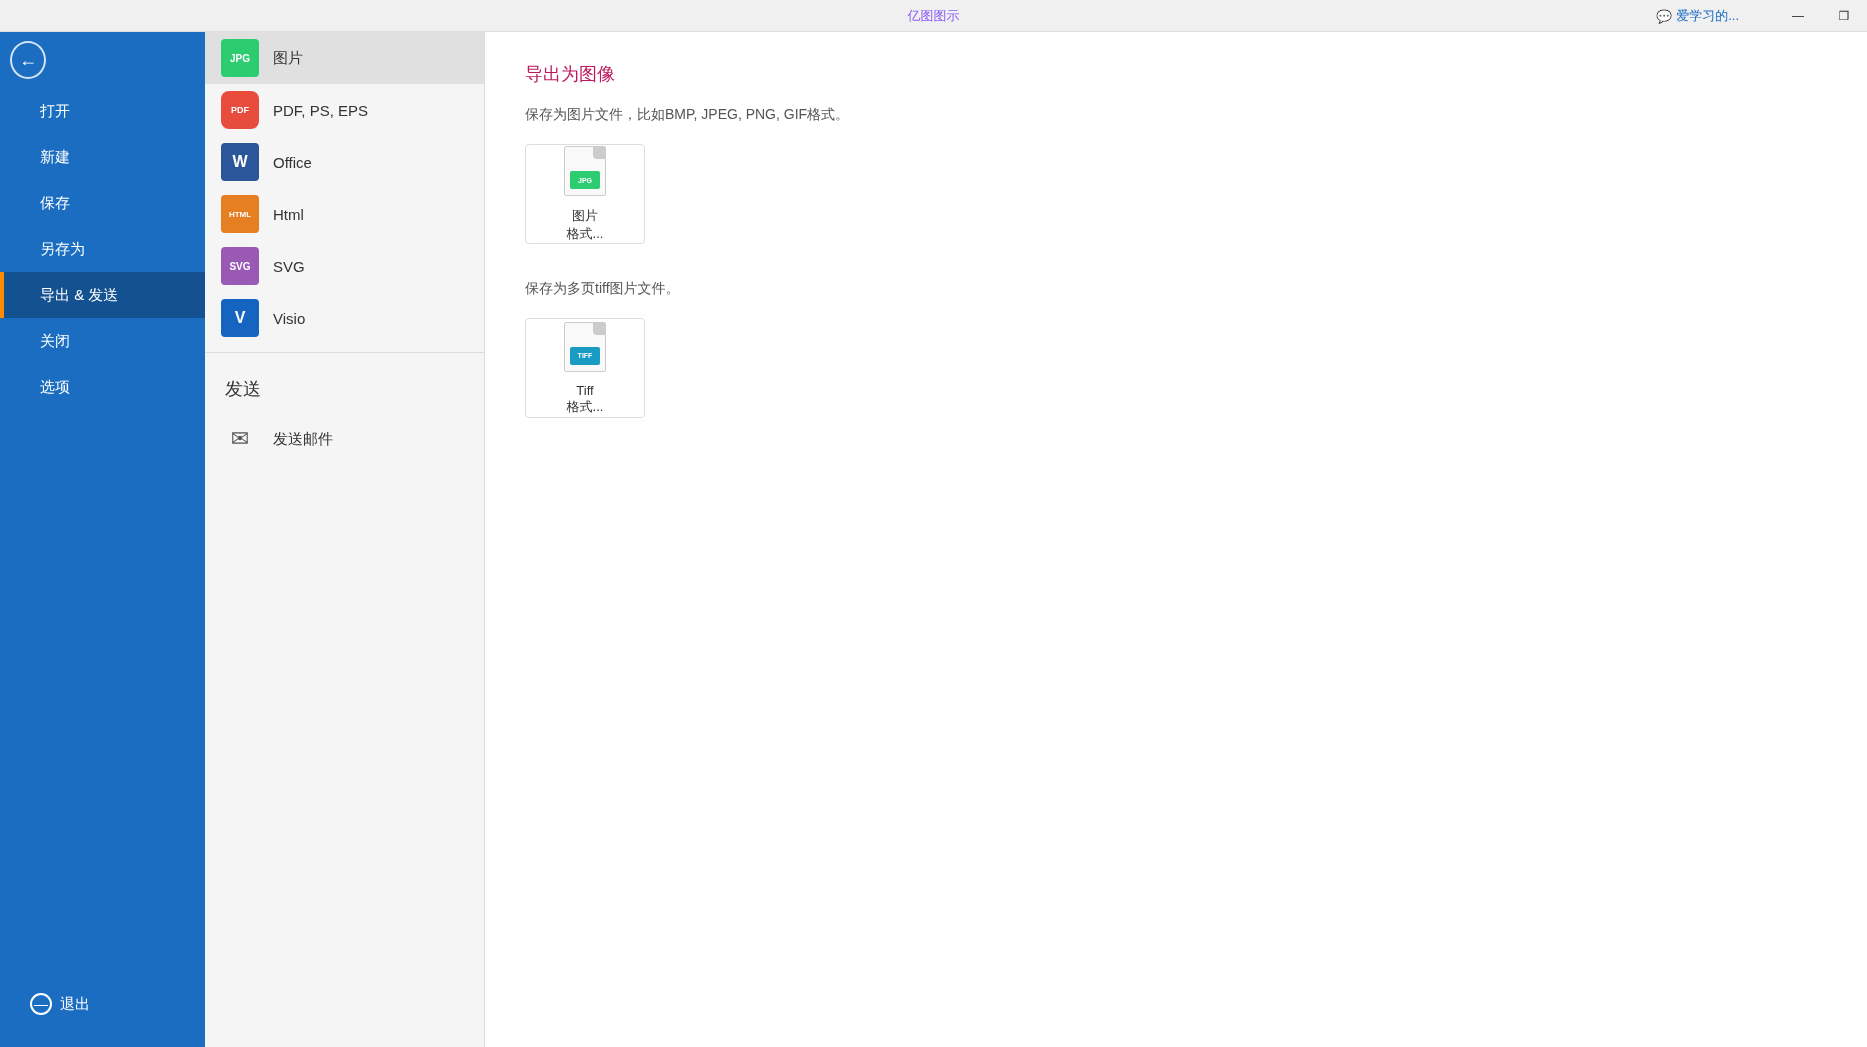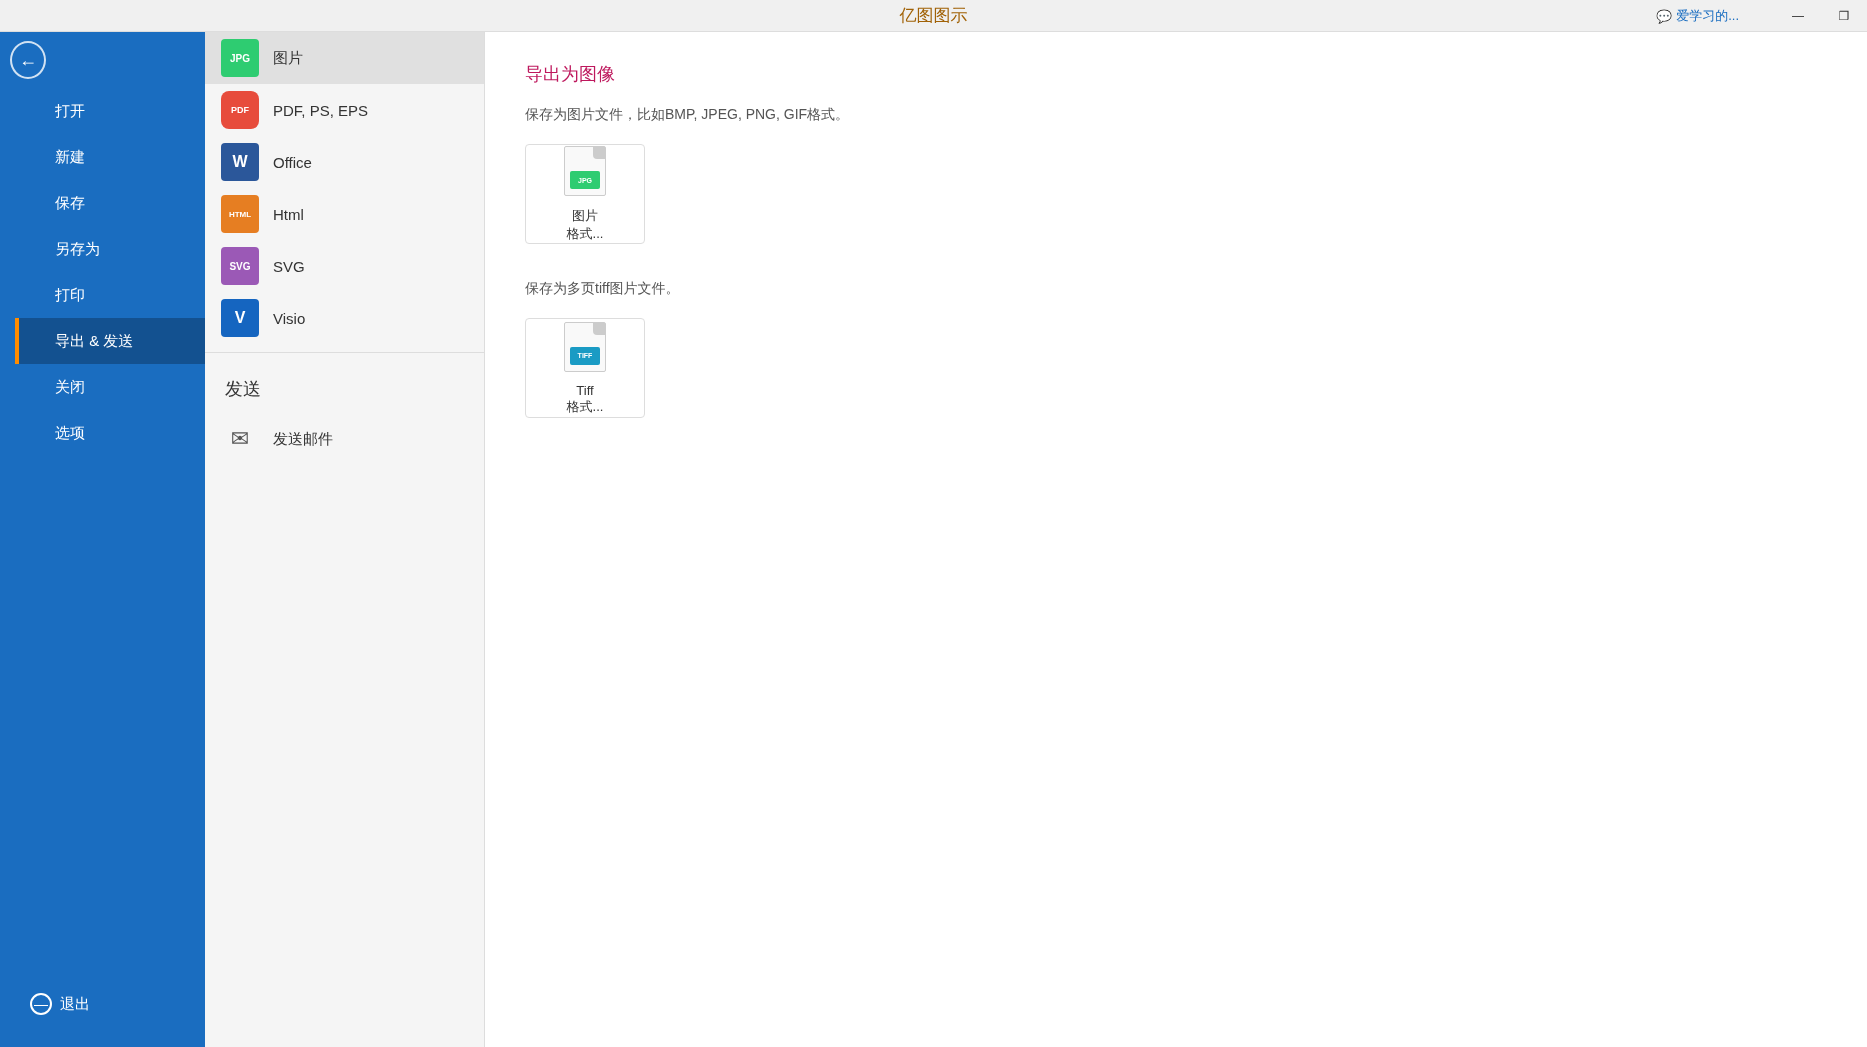--- a/index.html
+++ b/index.html
@@ -9,22 +9,22 @@
     .title-bar {
       height: 32px;
       background: #f0f0f0;
       display: flex;
       align-items: center;
       justify-content: center;
       position: relative;
       border-bottom: 1px solid #ddd;
     }
     .title-bar-title {
-      font-size: 17px;
-      color: #a16207;
+      font-size: 13px;
+      color: #8b5cf6;
       text-align: right;
     }
     .title-bar-controls {
       position: absolute;
       right: 0;
       top: 0;
       display: flex;
       align-items: center;
       height: 32px;
     }
@@ -84,21 +84,20 @@
       display: flex;
       align-items: center;
       justify-content: center;
       color: white;
       font-size: 18px;
     }
     .sidebar-menu {
       display: flex;
       flex-direction: column;
       flex: 1;
-      padding-left: 15px;
     }
     .sidebar-item {
       height: 46px;
       display: flex;
       align-items: center;
       padding-left: 40px;
       color: white;
       font-size: 15px;
       cursor: pointer;
       position: relative;
@@ -368,23 +367,20 @@
         <span>打开</span>
       </div>
       <div class="sidebar-item">
         <span>新建</span>
       </div>
       <div class="sidebar-item">
         <span>保存</span>
       </div>
       <div class="sidebar-item">
         <span>另存为</span>
-      </div>
-      <div class="sidebar-item">
-        <span>打印</span>
       </div>
       <div class="sidebar-item active">
         <span>导出 &amp; 发送</span>
       </div>
       <div class="sidebar-item">
         <span>关闭</span>
       </div>
       <div class="sidebar-item">
         <span>选项</span>
       </div>

